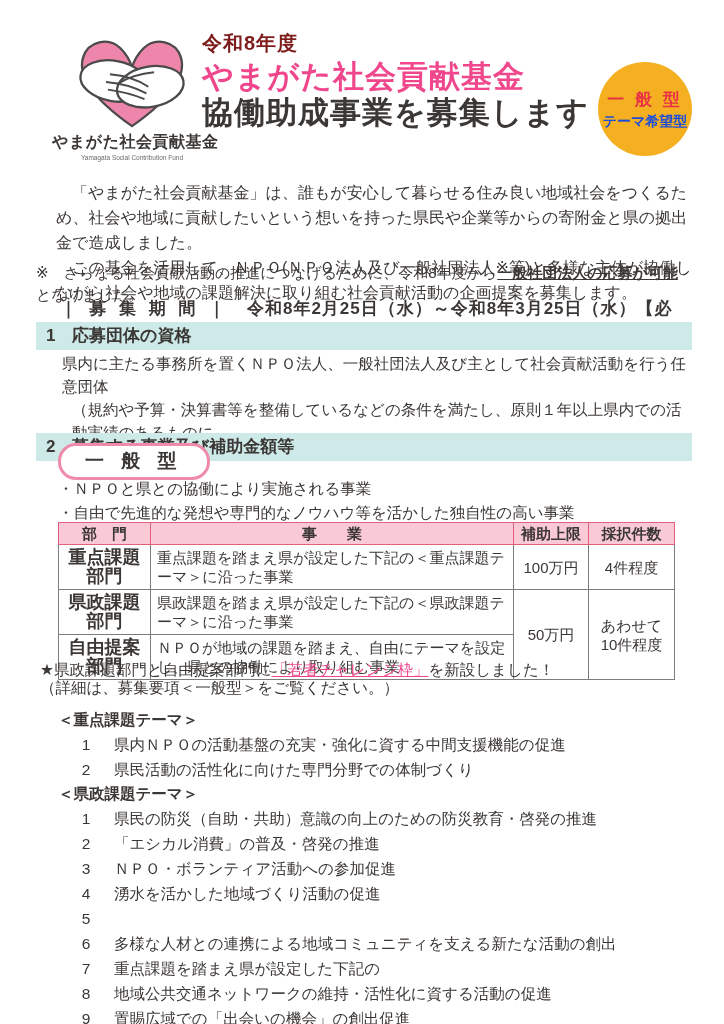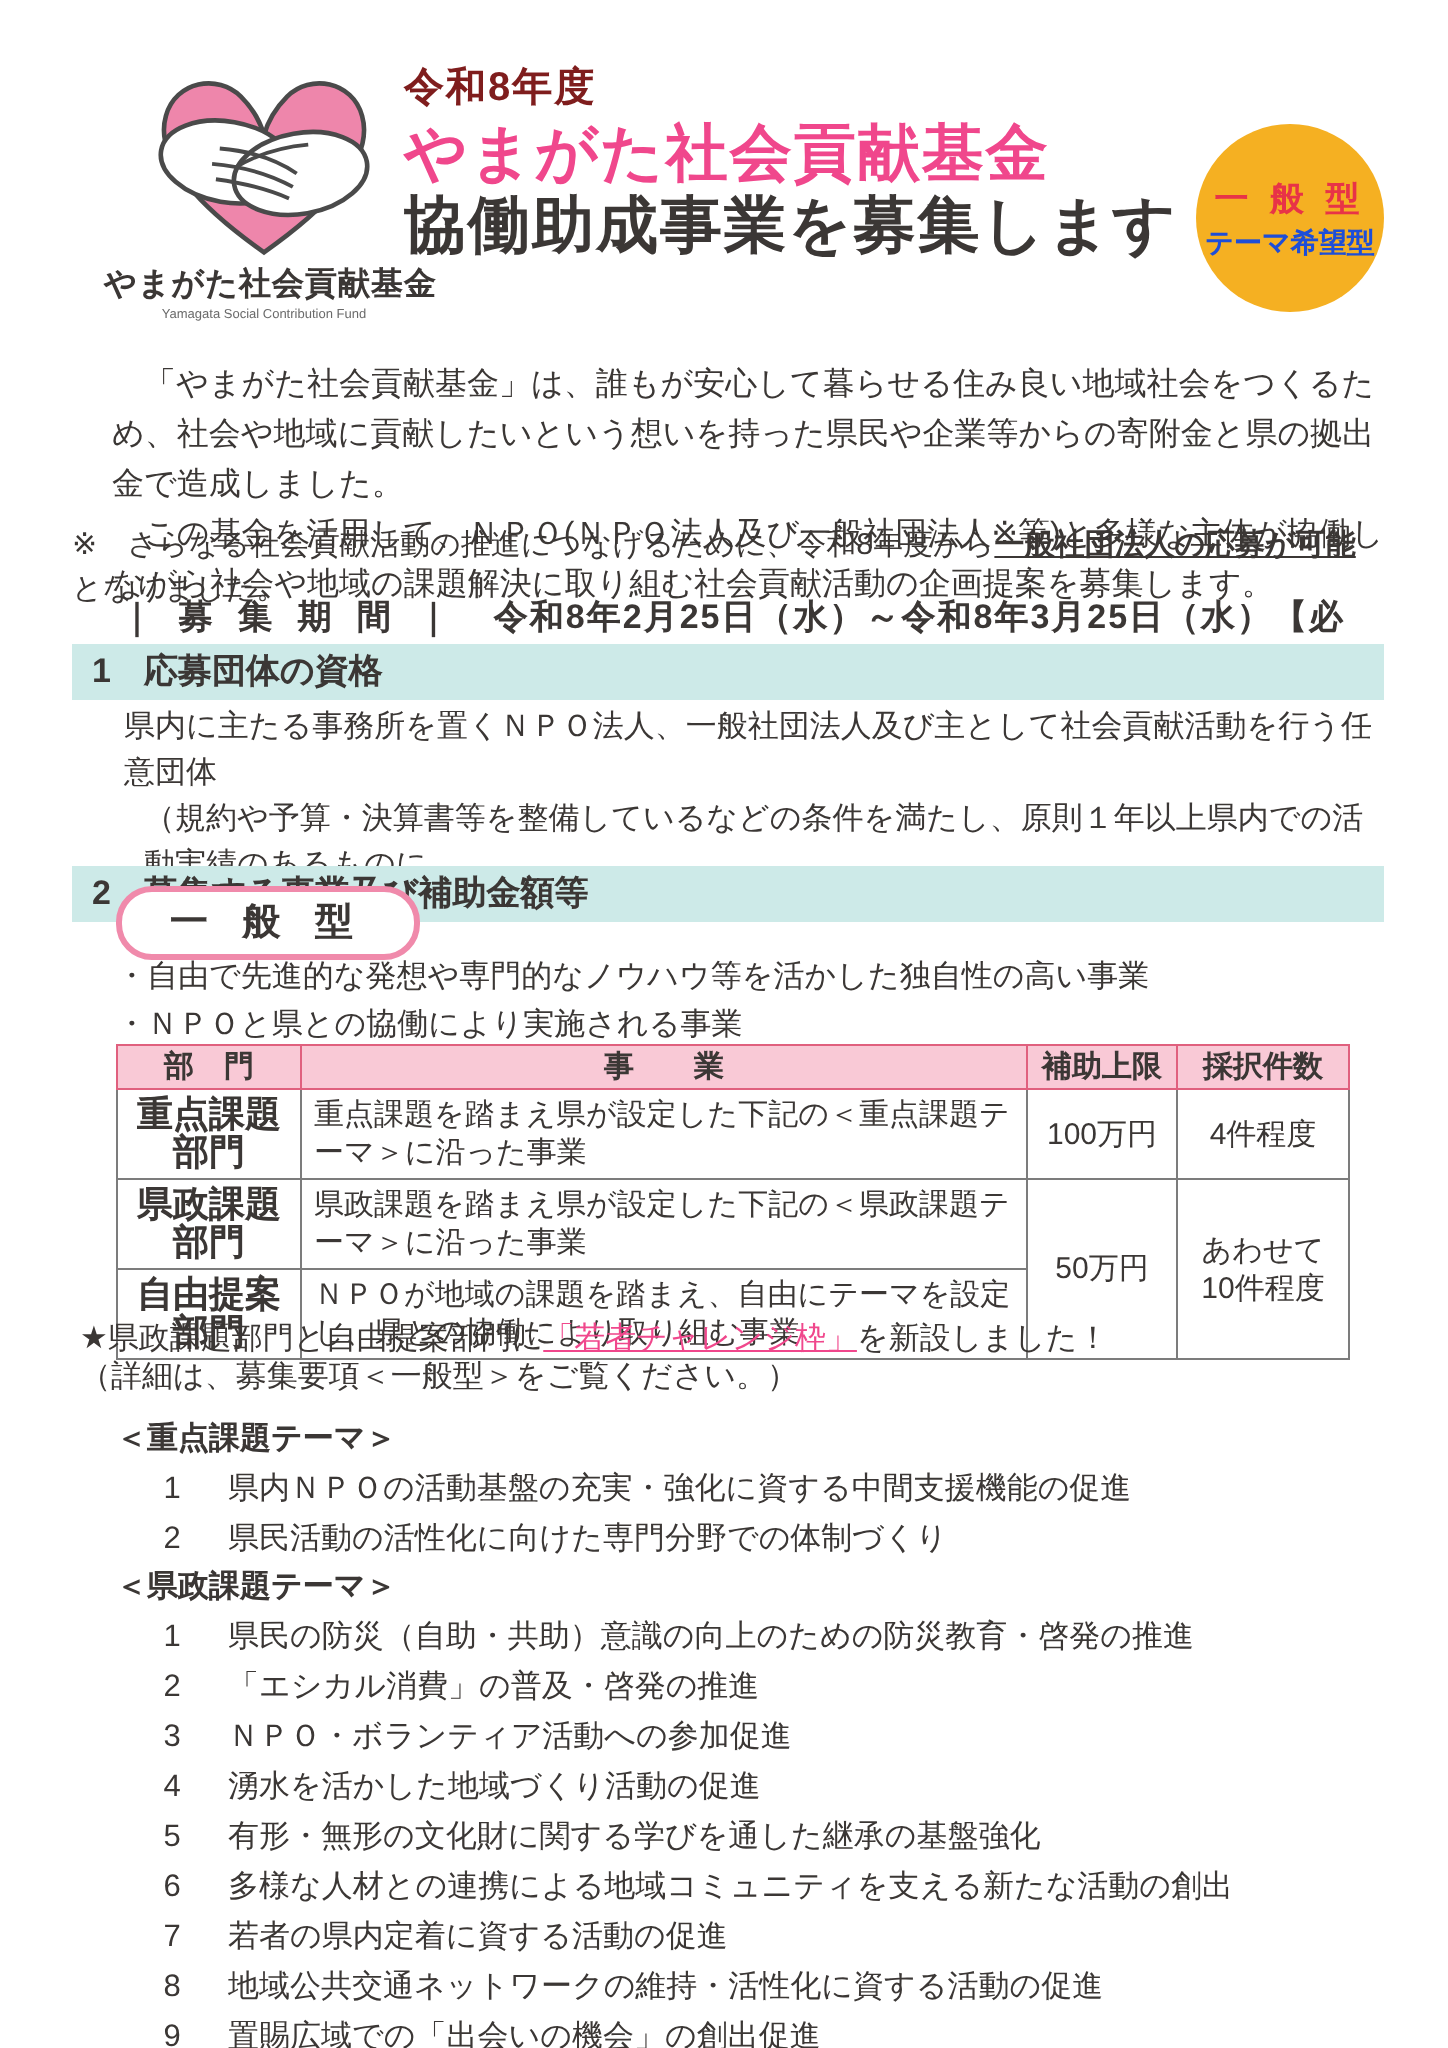--- a/index.html
+++ b/index.html
@@ -132,22 +132,22 @@
   </div>
 
   <div class="sec-head sec2">
     <span class="num">2</span>
     <span>募集する事業及び補助金額等</span>
   </div>
 
   <div class="pill">一 般 型</div>
 
   <div class="bullets">
+    <div>・ＮＰＯと県との協働により実施される事業</div>
     <div>・自由で先進的な発想や専門的なノウハウ等を活かした独自性の高い事業</div>
-    <div>・ＮＰＯと県との協働により実施される事業</div>
   </div>
 
   <table class="grant-table">
     <colgroup>
       <col class="col-dept">
         <col class="col-desc">
         <col class="col-limit">
         <col class="col-count">
     </colgroup>
     <thead>
@@ -207,29 +207,28 @@
     <div class="theme-row">
       <span class="no">3</span>
       <span class="tx">ＮＰＯ・ボランティア活動への参加促進</span>
     </div>
     <div class="theme-row">
       <span class="no">4</span>
       <span class="tx">湧水を活かした地域づくり活動の促進</span>
     </div>
     <div class="theme-row">
       <span class="no">5</span>
-      <span class="tx">有形・無形の文化財に関する学びを通した継承の基盤強化</span>
     </div>
     <div class="theme-row">
       <span class="no">6</span>
       <span class="tx">多様な人材との連携による地域コミュニティを支える新たな活動の創出</span>
     </div>
     <div class="theme-row">
       <span class="no">7</span>
-      <span class="tx">若者の県内定着に資する活動の促進</span>
+      <span class="tx">重点課題を踏まえ県が設定した下記の</span>
     </div>
     <div class="theme-row">
       <span class="no">8</span>
       <span class="tx">地域公共交通ネットワークの維持・活性化に資する活動の促進</span>
     </div>
     <div class="theme-row">
       <span class="no">9</span>
       <span class="tx">置賜広域での「出会いの機会」の創出促進</span>
     </div>
   </div>

